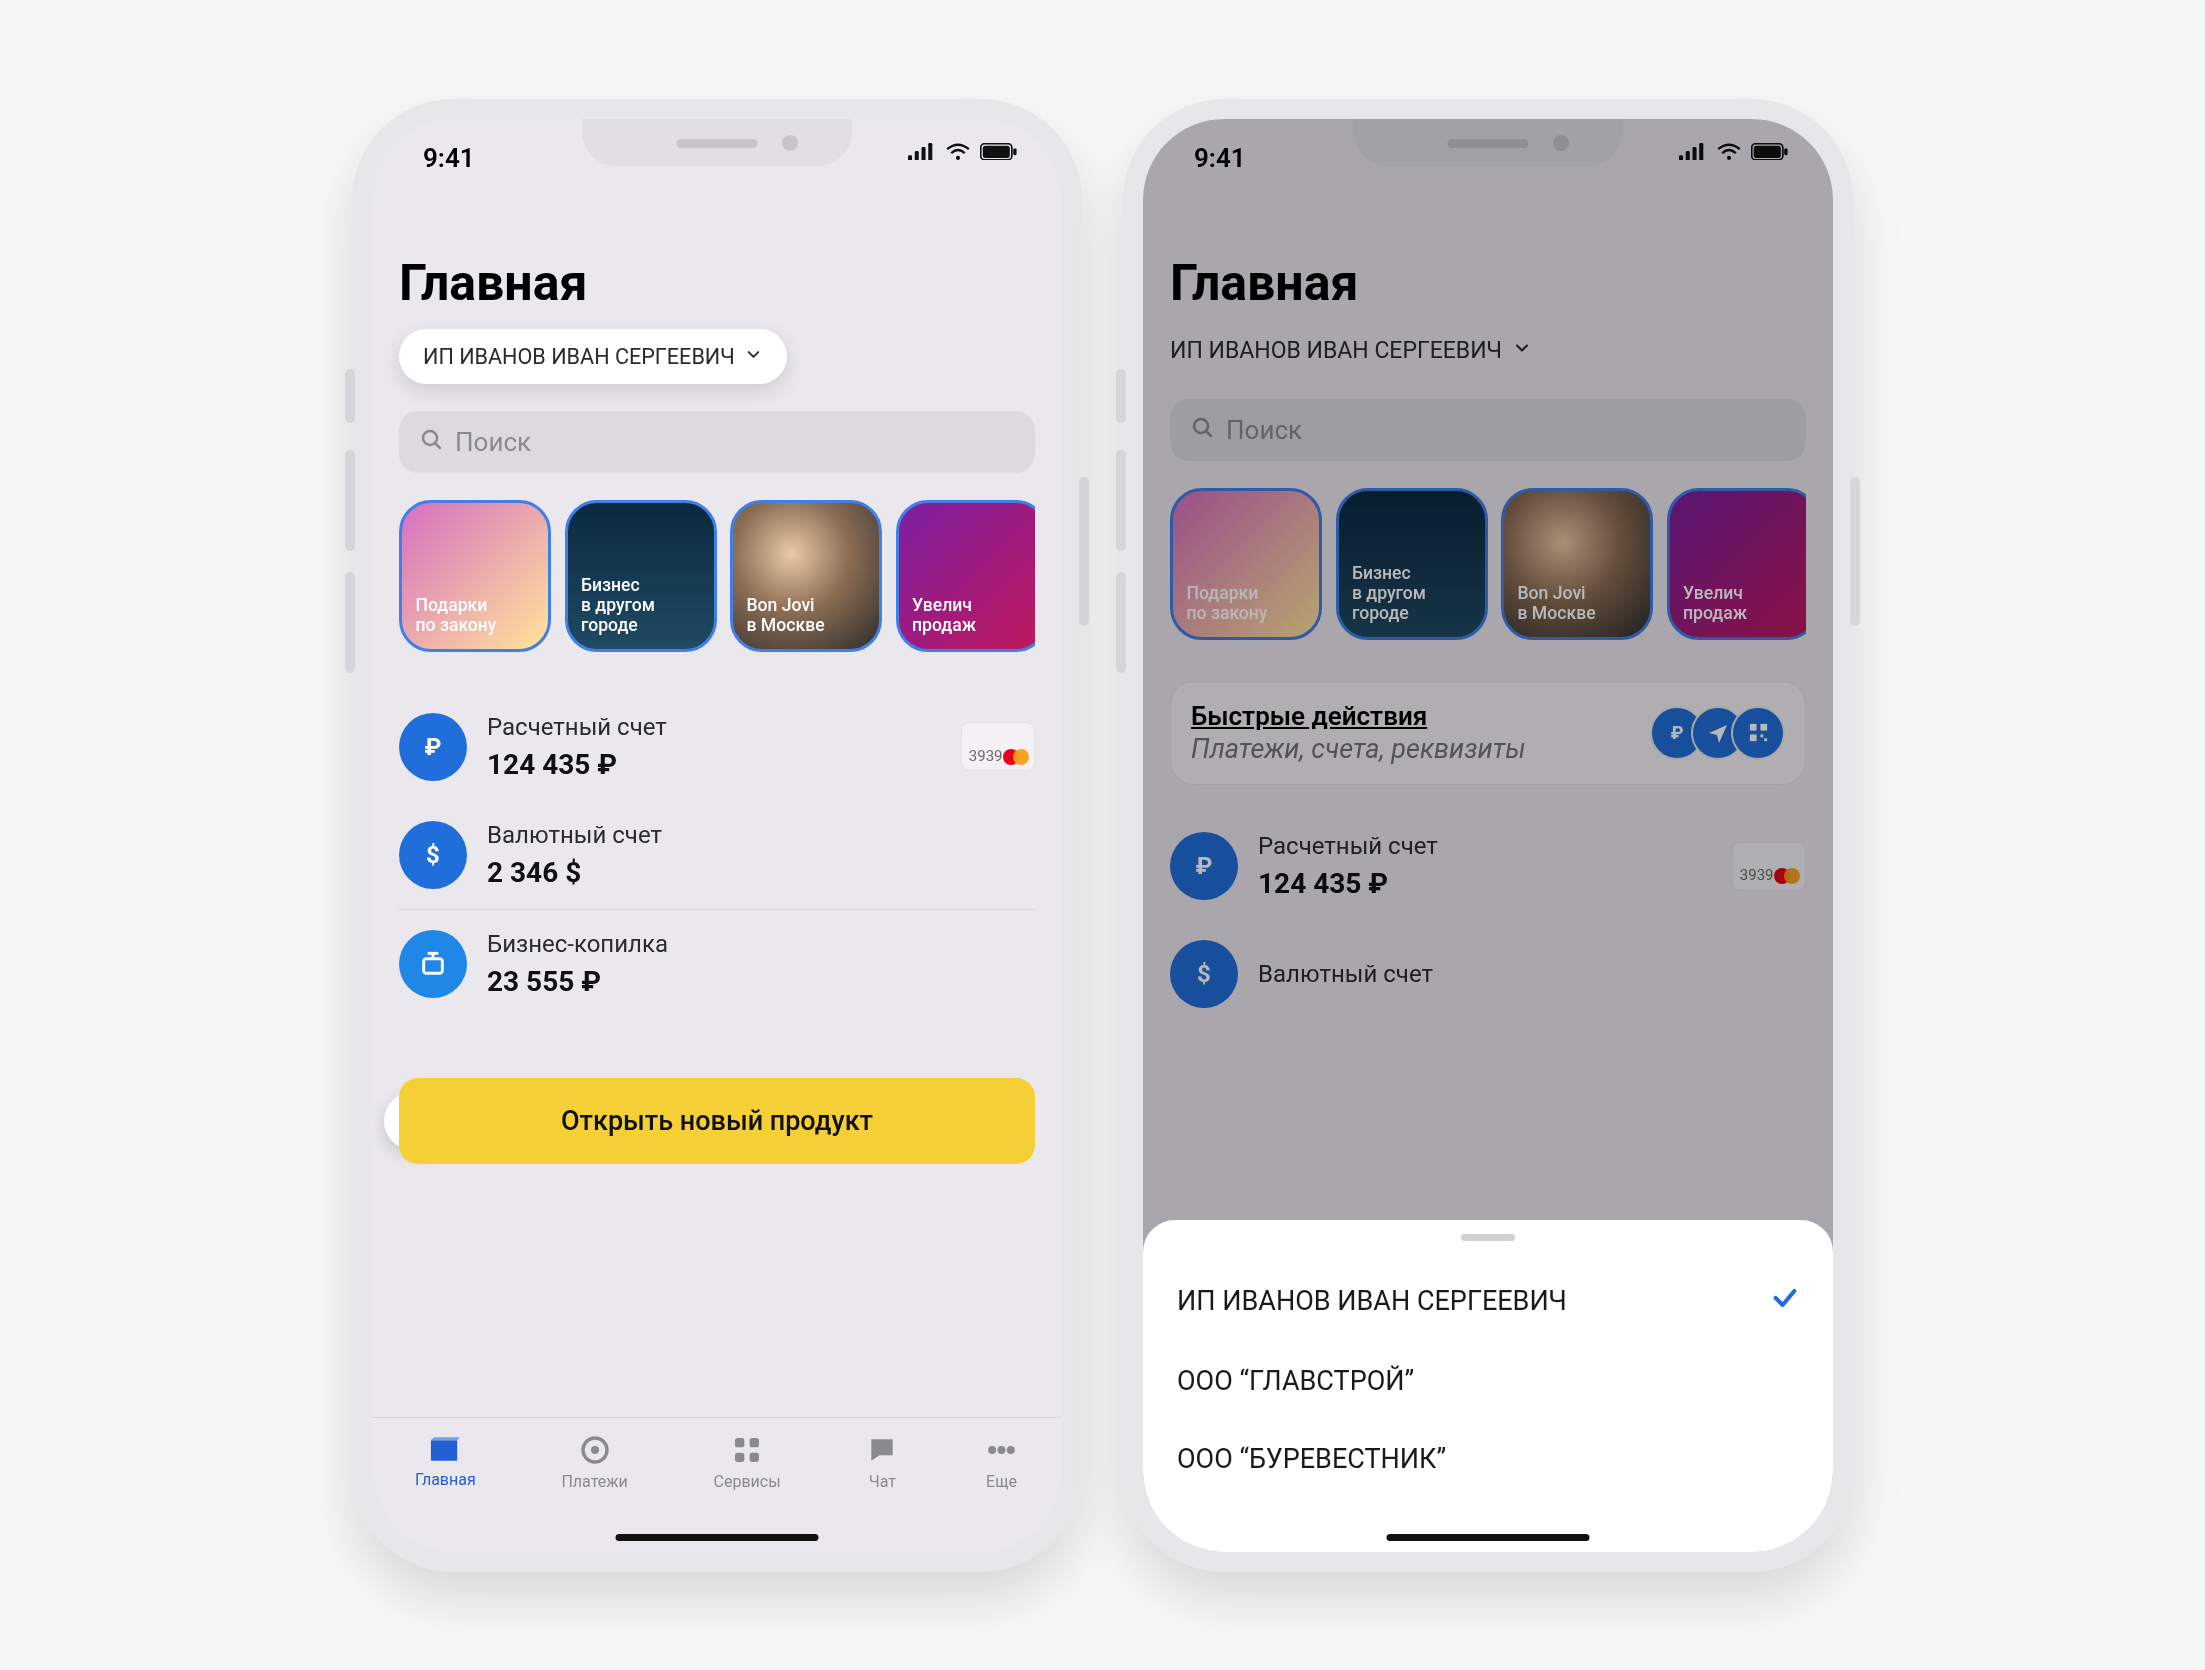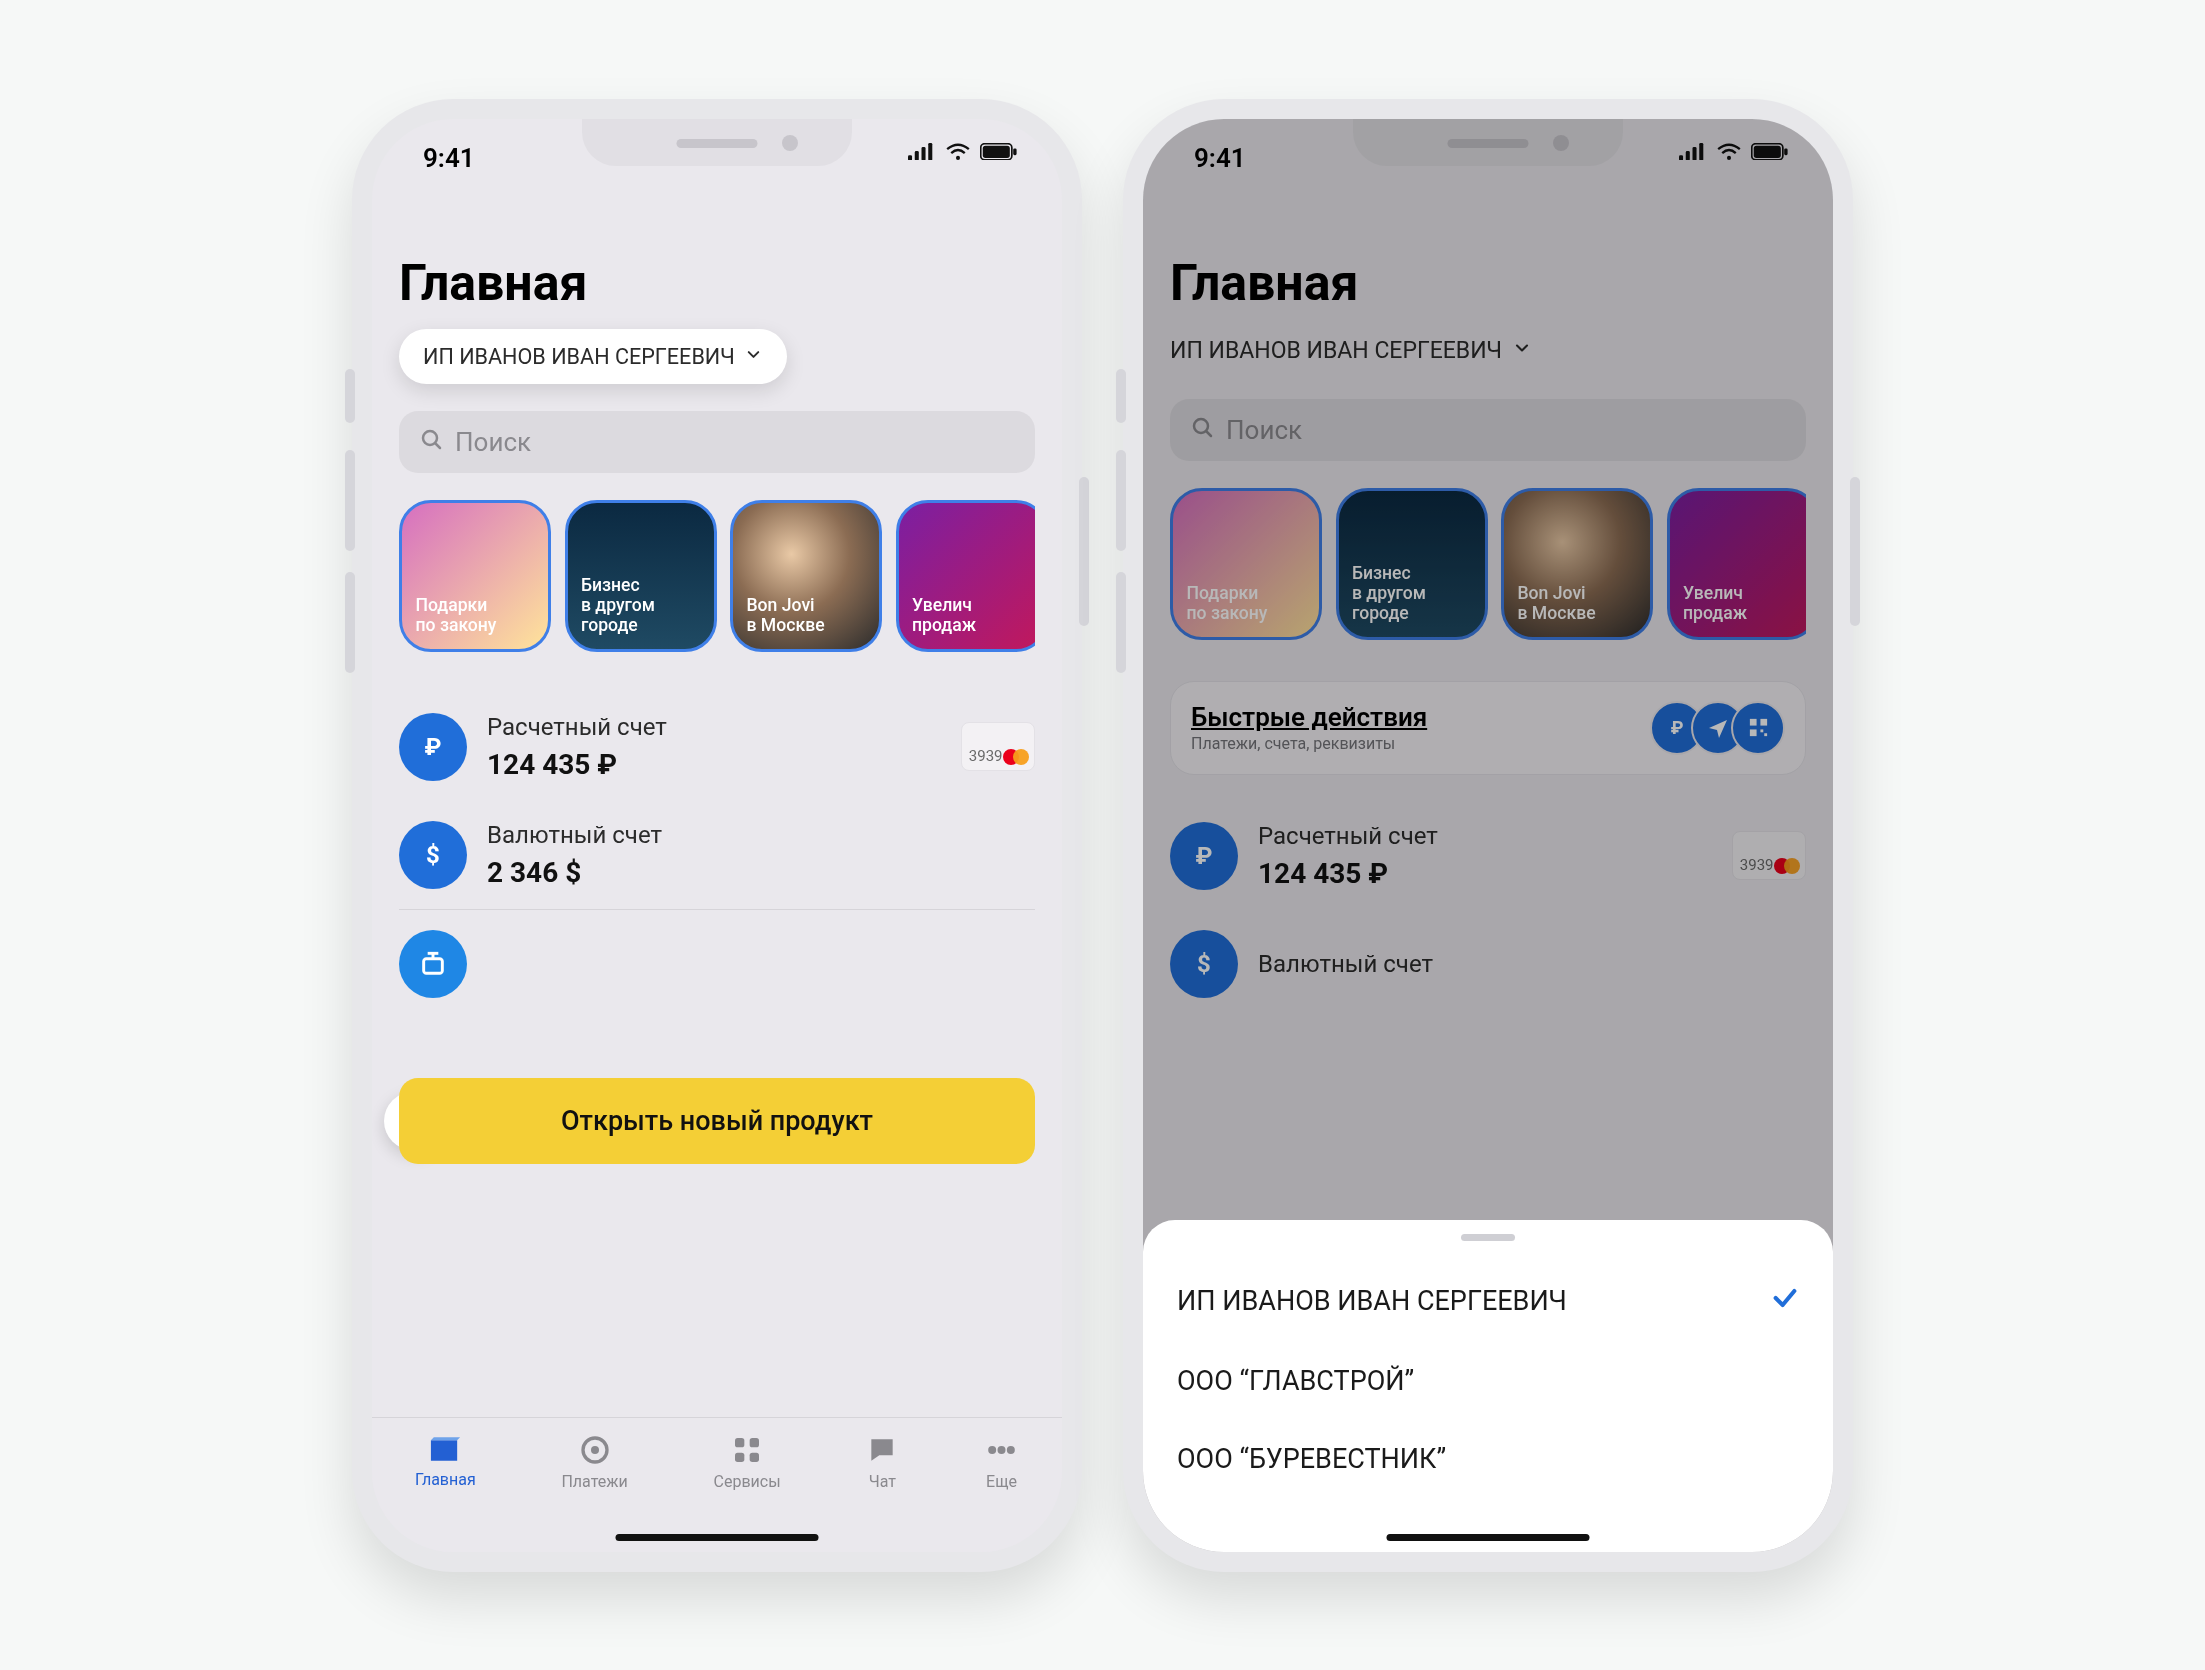--- a/index.html
+++ b/index.html
@@ -267,21 +267,21 @@
     background: #f4f2f6;
     border: 1.4px solid #e2e0e6;
     border-radius: 24px;
     padding: 19px 20px;
     display: flex;
     align-items: center;
     gap: 13.5px;
   }
   .qa-text { flex: 1; }
   .qa-title { font-size: 26px; font-weight: 600; text-decoration: underline; }
-  .qa-sub { font-size: 16px; color: #747479; margin-top: 2.7px; }
+  .qa-sub { font-size: 27px; color: #747479; margin-top: 2.7px; font-style: italic; }
   .qa-icons { display: flex; }
   .qa-icons .ci {
     width: 54px; height: 54px; border-radius: 50%;
     background: #206ed9; color: #fff;
     display: flex; align-items: center; justify-content: center;
     margin-left: -13.5px; border: 2.7px solid #eae8ed;
   }
   
   .dim {
     position: absolute; inset: 0;
@@ -420,20 +420,24 @@
           <div class="acc-sep"></div>
 
           <div class="acc">
             <div class="acc-icon savings">
               <svg width="32" height="32" viewBox="0 0 24 24" fill="none" stroke="#fff" stroke-width="2.2">
                   <rect x="5" y="8" width="14" height="11" rx="2"></rect>
                   <path d="M12 8 V4"></path>
                   <path d="M8 4 h8"></path>
                 </svg>
             </div>
+            <div class="acc-body">
+              <div class="acc-label">Бизнес-копилка</div>
+              <div class="acc-value">23 555 ₽</div>
+            </div>
           </div>
         </div>
 
         <div class="cta-wrap">
           <div class="fab-pause">
             <svg width="23" height="23" viewBox="0 0 24 24" fill="#2e6fd9">
                 <rect x="6" y="4" width="4" height="16" rx="1.5"></rect>
                 <rect x="14" y="4" width="4" height="16" rx="1.5"></rect>
               </svg>
           </div>

